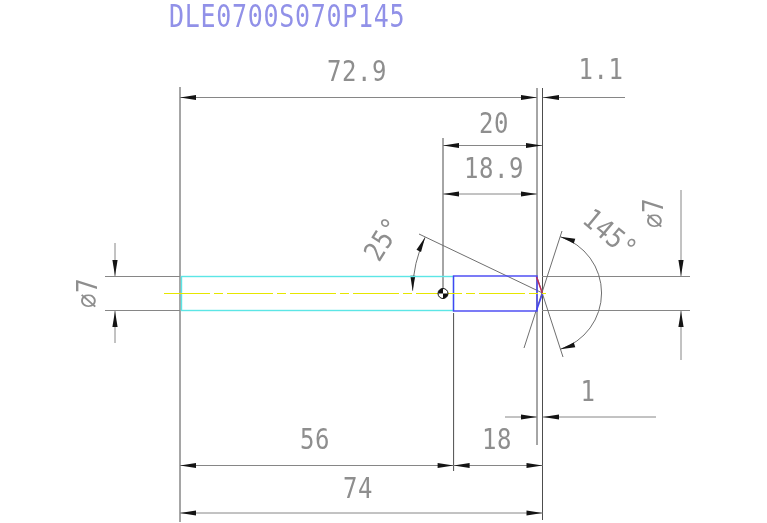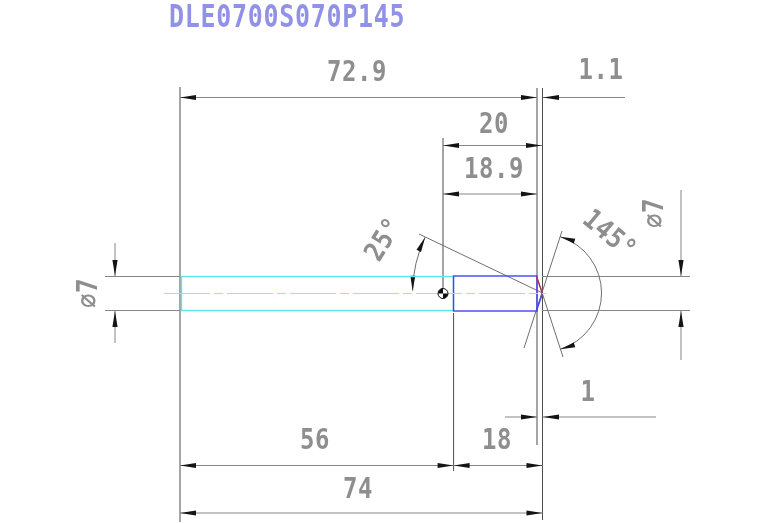--- a/index.html
+++ b/index.html
@@ -3,21 +3,21 @@
 <meta charset="utf-8">
 <style>
   :root{
     --background:#ffffff; --title_text:#9191e8; --dim_line:#868686; --dim_text:#8e8e8e;
     --extension_line:#4d4d4d; --arrow:#141414; --shank_outline:#5ce6e6; --flute_outline:#4444f2;
     --centerline:#e6e600; --tip_edge_upper:#c12b55; --tip_edge_lower:#4444f2; --angle_line:#6f6f6f;
   }
   html,body{margin:0;padding:0;}
   body{width:767px;height:523px;background:var(--background);overflow:hidden;
        font-family:"DejaVu Sans Mono","DejaVu Sans",monospace;}
-  .canvas{position:relative;width:767px;height:523px;font-weight:bold;}
+  .canvas{position:relative;width:767px;height:523px;}
   .ext{stroke:var(--extension_line);stroke-width:1;fill:none;}
   .dim{stroke:var(--dim_line);stroke-width:1;fill:none;}
   .angline{stroke:var(--angle_line);stroke-width:1;fill:none;}
   .arr{fill:var(--arrow);stroke:none;}
   .part-cyan{stroke:var(--shank_outline);stroke-width:1.4;fill:none;}
   .part-blue{stroke:var(--flute_outline);stroke-width:1.4;fill:none;}
   .cl{stroke:var(--centerline);stroke-width:1.2;fill:none;stroke-dasharray:46 4 9 4;}
   .tip-red{stroke:var(--tip_edge_upper);stroke-width:1.4;fill:none;}
   .tip-blue{stroke:var(--tip_edge_lower);stroke-width:1.4;fill:none;}
   .dim-text{font-family:"DejaVu Sans Mono","DejaVu Sans",monospace;font-size:24px;

